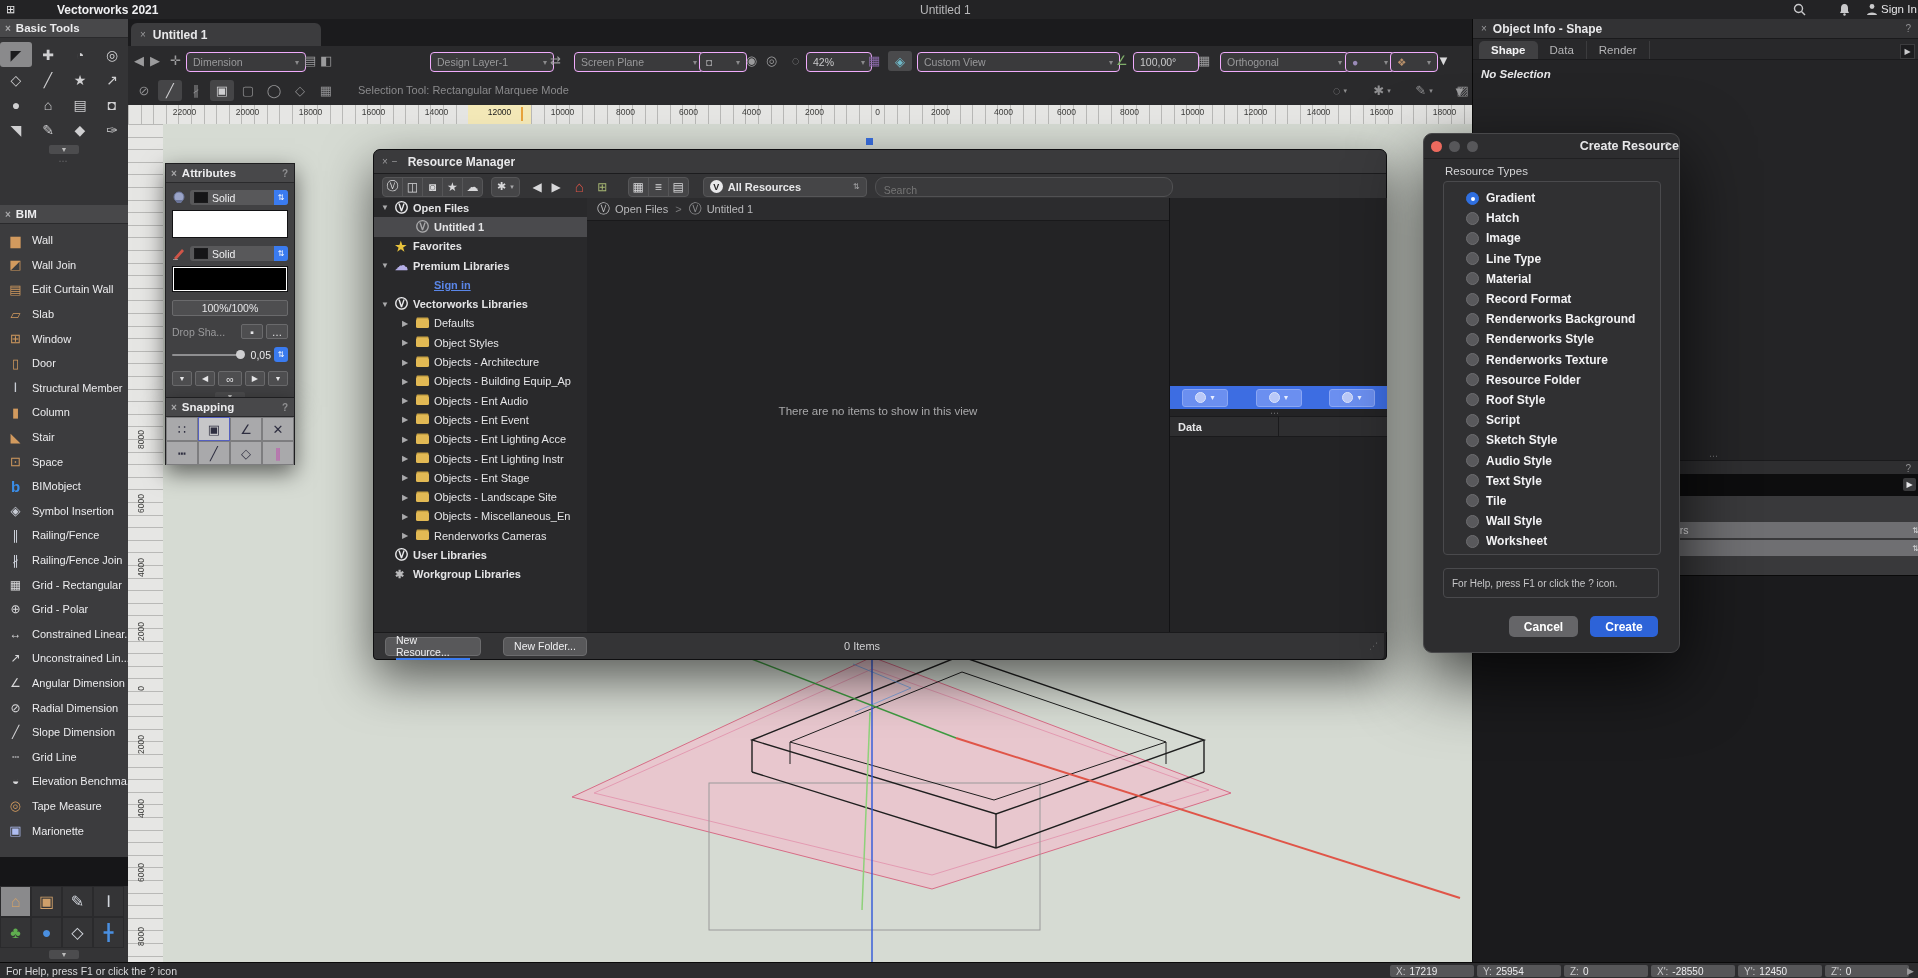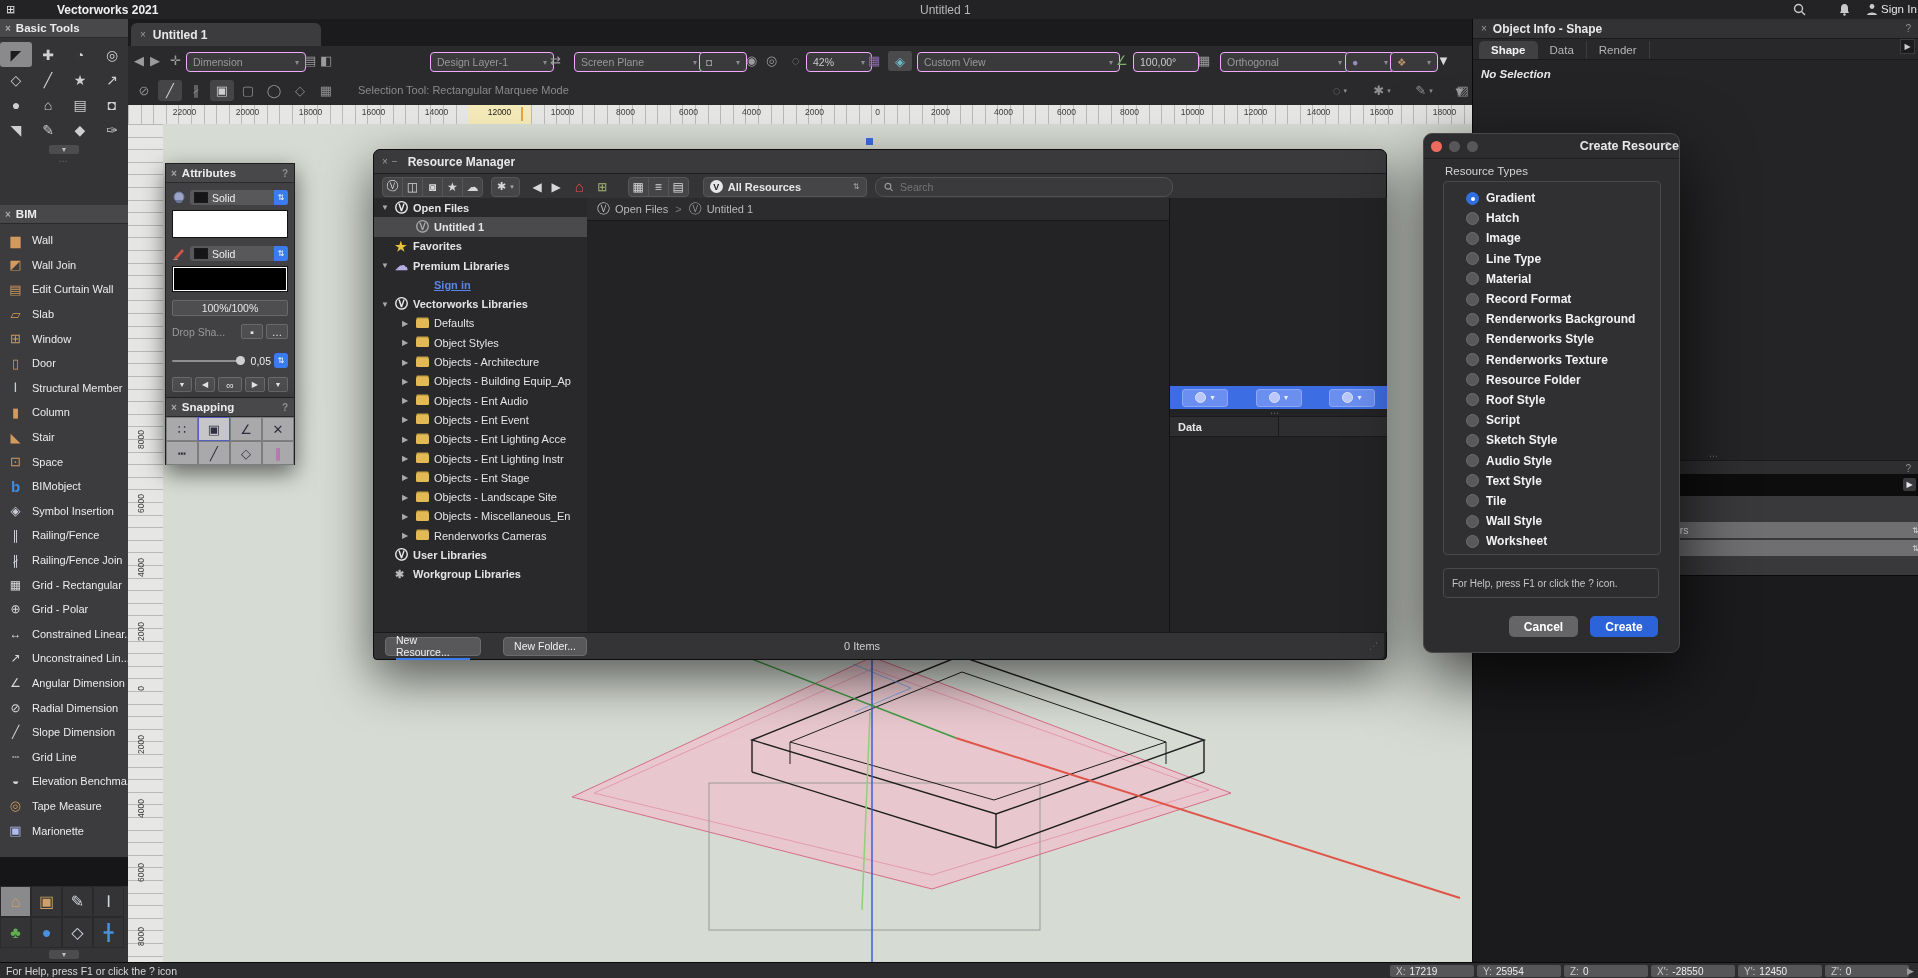--- a/index.html
+++ b/index.html
@@ -166,21 +166,21 @@
   .rlab{font-size:12px;font-weight:bold;color:#f2f2f4;}
   #dlg .help{position:absolute;left:19px;top:434px;width:216px;height:30px;border:1px solid #4a4a4d;
              border-radius:4px;display:flex;align-items:center;padding-left:8px;box-sizing:border-box;
              color:#c6c6c8;font-size:10px;}
   .dlg-btn{position:absolute;top:482px;height:21px;border-radius:5px;display:flex;align-items:center;
            justify-content:center;font-size:12px;font-weight:bold;color:#fff;}
 
   
   #oi{left:1472px;top:19px;width:446px;height:943px;background:#242426;border-left:1px solid #0a0a0a;}
   #oi-head{height:19px;background:#323234;display:flex;align-items:center;border-bottom:1px solid #1a1a1c;}
-  #oi-tabs{height:20px;background:#28282a;display:flex;border-bottom:1px solid #1a1a1c;}
+  #oi-tabs{height:20px;background:#28282a;display:flex;align-items:flex-end;border-bottom:1px solid #1a1a1c;}
   .oi-tab{padding:3px 12px;font-size:11.5px;color:#b5b5b7;border-right:1px solid #3c3c3e;}
   .oi-tab.active{background:#404042;border-radius:5px 5px 0 0;color:#f2f2f4;font-weight:bold;border-right:none;}
   .sel-dd{height:16px;background:#6f6f72;border-radius:3px;display:flex;align-items:center;
           padding:0 6px;color:#f2f2f4;font-size:10.5px;}
   .sel-dd .car{margin-left:auto;color:#d8d8da;font-size:8px;}
 
   
   #statusbar{left:0;top:962px;width:1918px;height:16px;background:#2c2c2e;border-top:1px solid #0a0a0a;
              display:flex;align-items:center;font-size:10.5px;color:#d8d8da;}
   .coord{height:12px;background:#565658;border-radius:2px;display:flex;align-items:center;
@@ -691,21 +691,21 @@
           </div>
           <div class="rm-ic">
             <span>▤</span>
           </div>
         </div>
       <div class="flex" style="margin-left:14px;width:150px;height:18px;background:#454547;border:1px solid #565658;border-radius:4px;padding:0 6px;gap:5px;">
         <span class="vlogo">V</span>
         <span class="bold" style="font-size:11px;">All Resources</span>
         <span style="margin-left:auto;font-size:8px;color:#a9a9ab;">⇅</span>
       </div>
-      <div id="search-field" style="margin-left:8px;">
+      <div id="search-field" style="margin-left:8px;flex-direction:column;">
         <svg width="10" height="10" viewBox="0 0 13 13">
           <circle cx="5.5" cy="5.5" r="4" fill="none" stroke="#9a9a9c" stroke-width="1.6"></circle>
             <line x1="8.5" y1="8.5" x2="12" y2="12" stroke="#9a9a9c" stroke-width="1.6"></line>
         </svg>
         <input placeholder="Search" style="">
       </div>
     </div>
 
     <div id="rm-tree">
 
@@ -851,20 +851,23 @@
         </div>
       </div>
 
     <div id="rm-main">
       <div id="rm-crumb">
         <span class="tic i-vcircle" style="margin:0 5px 0 10px;color:#b9b9bb;">Ⓥ</span>
         <span>Open Files</span>
         <span style="margin:0 7px;color:#7a7a7c;">&gt;</span>
         <span class="tic i-vdoc" style="margin-right:5px;color:#8f8f91;">Ⓥ</span>
         <span>Untitled 1</span>
+      </div>
+      <div class="flex" style="height:380px;justify-content:center;">
+        <span style="color:#a9a9ab;font-size:11.5px;">There are no items to show in this view</span>
       </div>
     </div>
 
     <div id="rm-right">
       <div id="rm-bluebar">
 
       <div class="pv-btn">
             <span class="sph"></span>
             <span>▾</span>
           </div>
@@ -1062,21 +1065,21 @@
       <div class="attr-dd" style="flex:1;">
         <span class="swatch"></span>
         <span>Solid</span>
         <span class="bluestep">⇅</span>
       </div>
     </div>
     <div class="cbox" style="margin:5px 6px 0;height:24px;background:#000;box-shadow:inset 0 0 0 1px #fff;"></div>
     <div class="attr-btn" style="margin:8px 6px 0;height:14px;">
       <span>100%/100%</span>
     </div>
-    <div class="flex" style="margin:8px 6px 14px;">
+    <div class="flex" style="margin:8px 6px 8px;">
       <span class="dim" style="font-size:10.5px;">Drop Sha...</span>
       <div class="attr-btn" style="margin-left:auto;width:20px;height:13px;">▪</div>
       <div class="attr-btn" style="margin-left:3px;width:20px;height:13px;">…</div>
     </div>
     <div class="flex" style="margin:8px 6px 0;">
       <div style="flex:1;height:2px;background:#8f8f91;border-radius:1px;position:relative;">
         <span style="position:absolute;right:-2px;top:-4px;width:9px;height:9px;border-radius:50%;background:#cfcfd1;"></span>
       </div>
       <span style="margin:0 3px 0 8px;color:#ececee;font-size:10.5px;">0,05</span>
       <span class="bluestep" style="border-radius:3px;">⇅</span>

